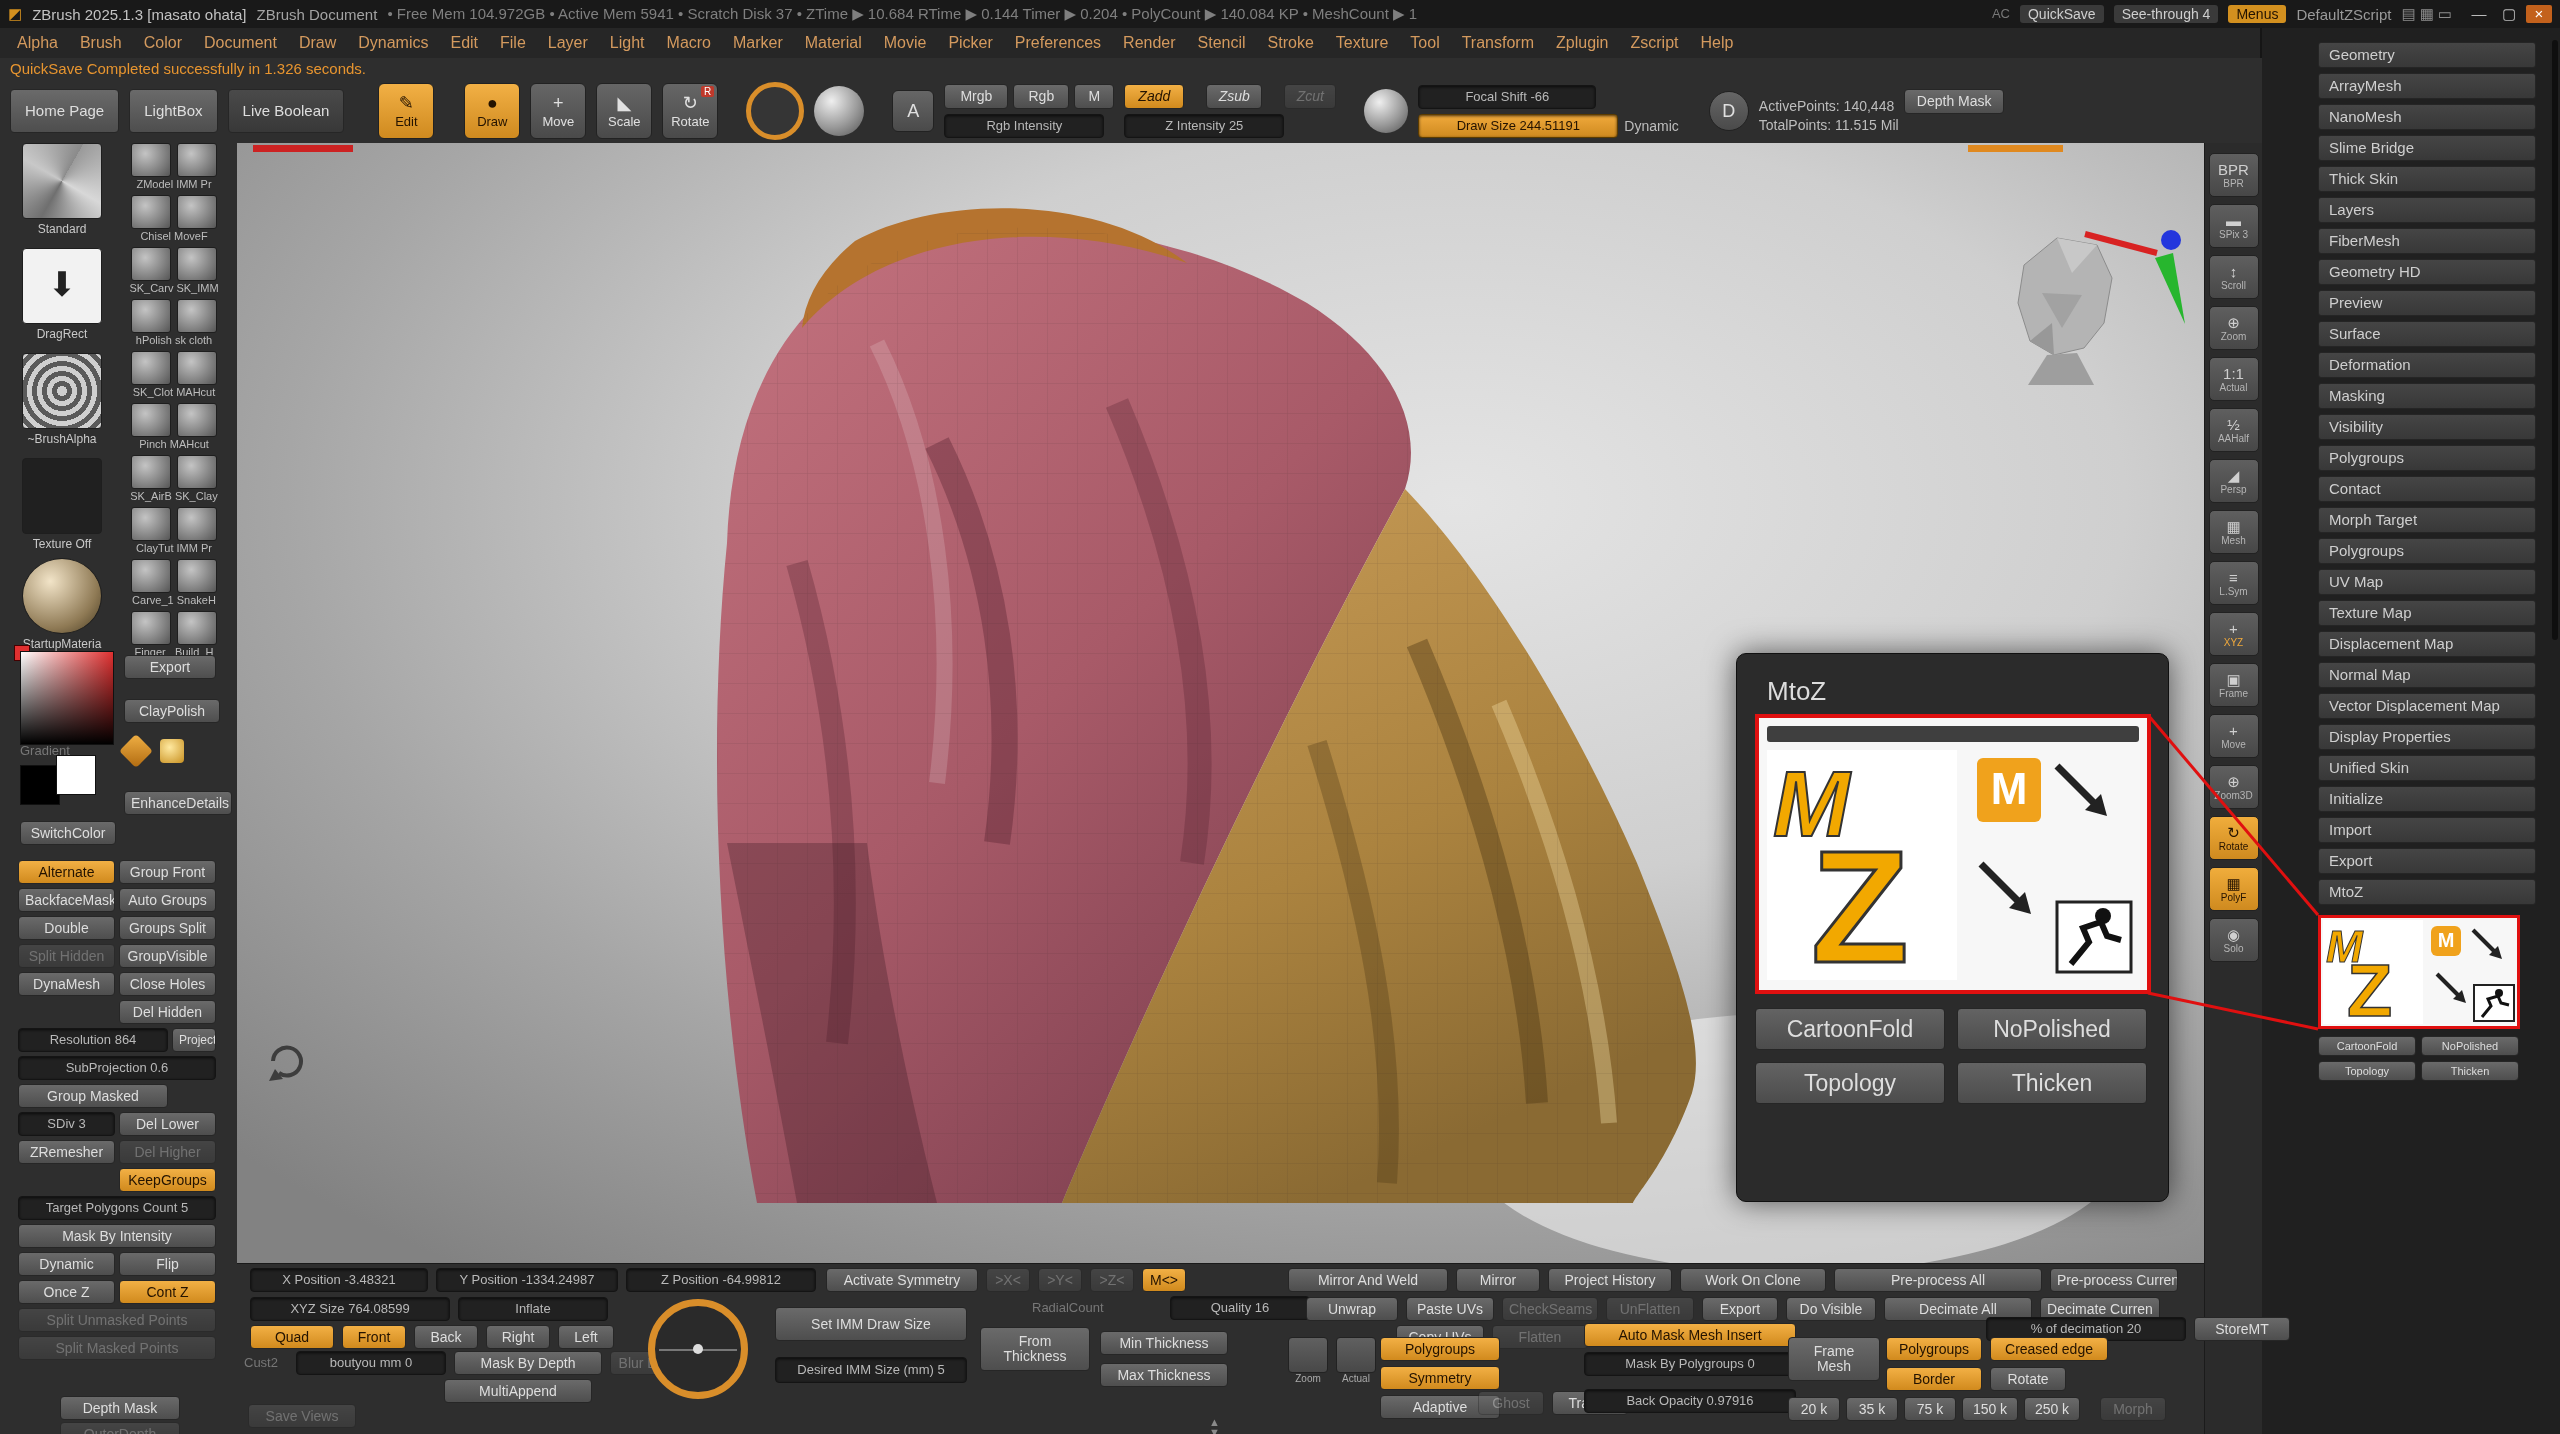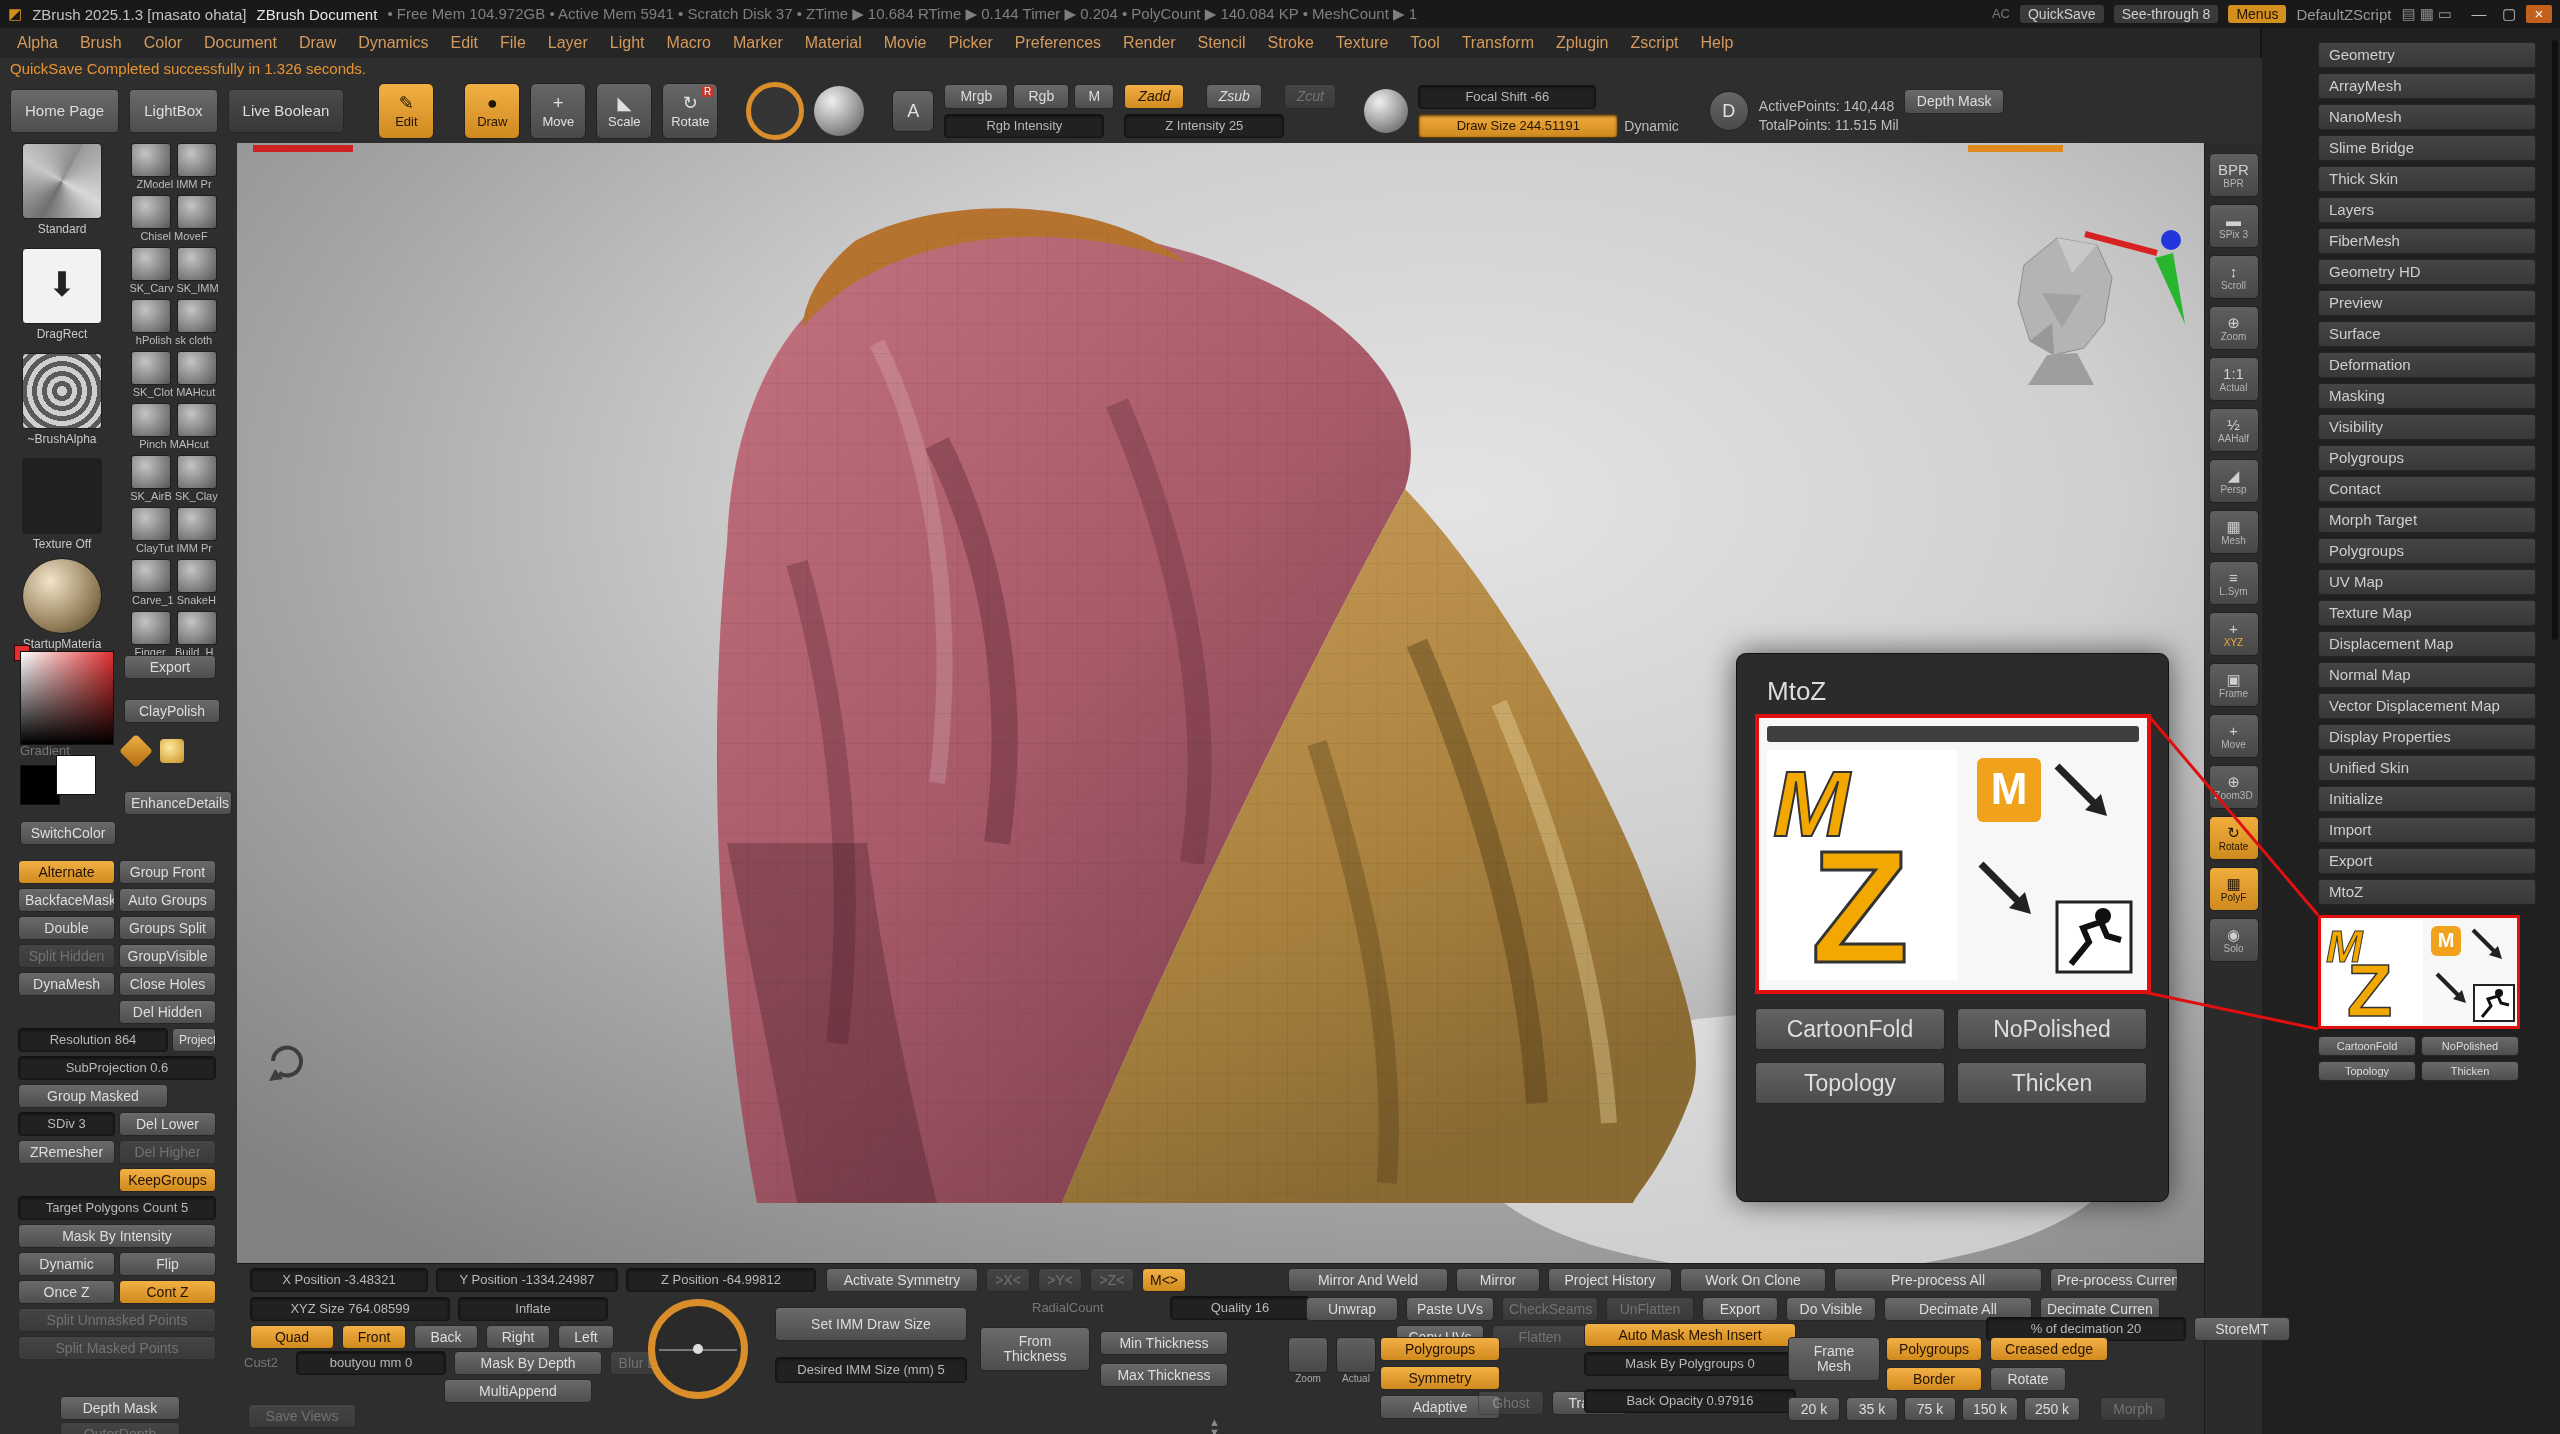--- a/index.html
+++ b/index.html
@@ -24,21 +24,21 @@
   .w100{width:100px}.w108{width:108px}.w110{width:110px}.w118{width:118px}.w120{width:120px}
   .w124{width:124px}.w128{width:128px}.w130{width:130px}.w140{width:140px}.w146{width:146px}
   .w148{width:148px}.w150{width:150px}.w152{width:152px}.w160{width:160px}.w178{width:178px}
   .w182{width:182px}.w190{width:190px}.w192{width:192px}.w200{width:200px}
   .w208{width:208px}.w212{width:212px}
   .row{display:flex;gap:8px;align-items:flex-start;}
   
   #titlebar{left:0;top:0;width:2560px;height:28px;background:#191919;display:flex;
     align-items:center;font-size:15px;color:#9a9a9a;gap:10px;padding:0 8px;box-sizing:border-box;}
   #titlebar .app{color:#c2c2c2;}
-  #titlebar .doc{color:#e5e5e5;}
+  #titlebar .doc{color:#a3a3a3;}
   #titlebar .stats{color:#7f7f7f;flex:1;overflow:hidden;white-space:nowrap;}
   .chip{background:#3a3a3a;border-radius:3px;padding:1px 8px;color:#cfcfcf;font-size:14px;}
   .chip.orange{background:#d3901f;color:#221200;}
   .winbtn{width:26px;text-align:center;color:#bbb;font-size:15px;}
   .winbtn.close{background:#c3611c;color:#fff;border-radius:2px;}
   
   #menubar{left:0;top:28px;width:2260px;height:30px;background:#262626;display:flex;
     align-items:center;padding-left:6px;box-sizing:border-box;}
   #menubar div{color:#d49a5e;font-size:16px;padding:0 11px;white-space:nowrap;}
   
@@ -132,21 +132,21 @@
 </head>
 <body>
 
 <div id="titlebar" class="abs">
   <span style="color:#d3901f;">◩</span>
   <span class="app">ZBrush 2025.1.3 [masato ohata]</span>
   <span class="doc">ZBrush Document</span>
   <span class="stats">• Free Mem 104.972GB • Active Mem 5941 • Scratch Disk 37 • ZTime ▶ 10.684  RTime ▶ 0.144  Timer ▶ 0.204 • PolyCount ▶ 140.084 KP • MeshCount ▶ 1</span>
   <span class="dimtext">AC</span>
   <span class="chip">QuickSave</span>
-  <span class="chip">See-through 8</span>
+  <span class="chip">See-through 4</span>
   <span class="chip orange">Menus</span>
   <span>DefaultZScript</span>
   <span style="color:#8d8d8d;letter-spacing:4px;">▤▦▭</span>
   <span id="winbtns" style="display:flex;gap:4px;">
       <div class="winbtn">—</div>
       <div class="winbtn">▢</div>
       <div class="winbtn close">×</div>
     </span>
 </div>
 

